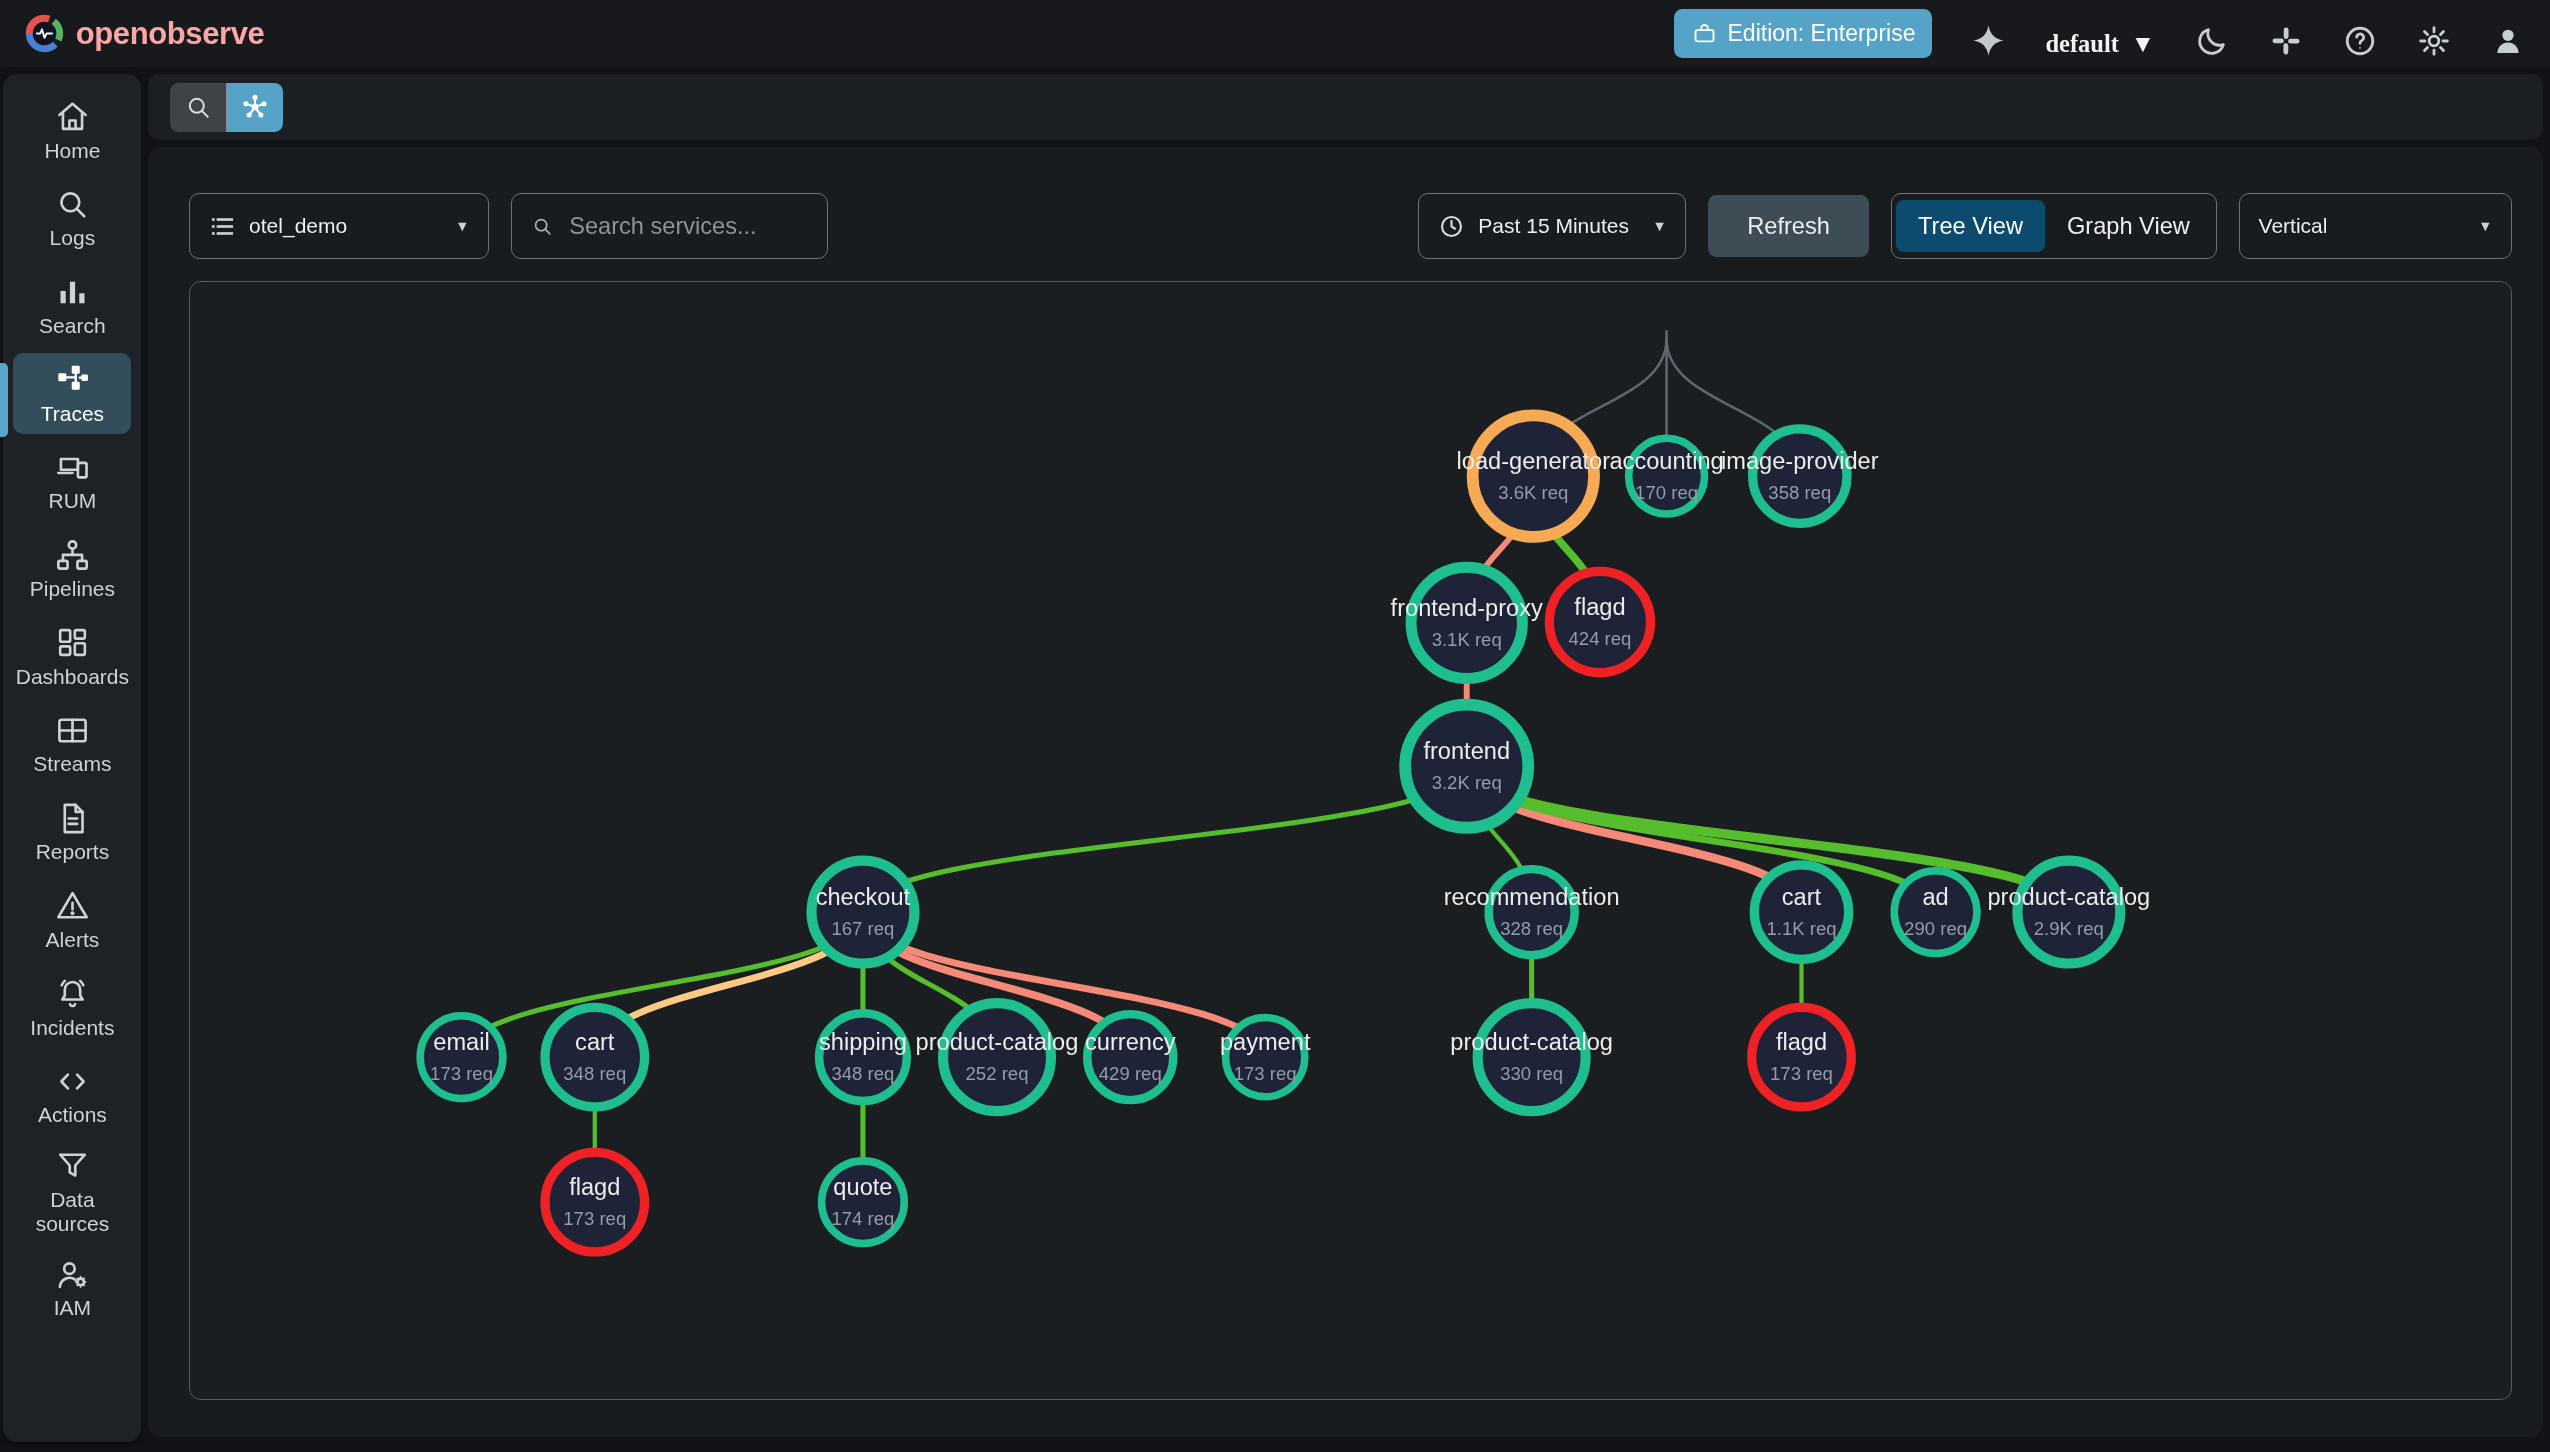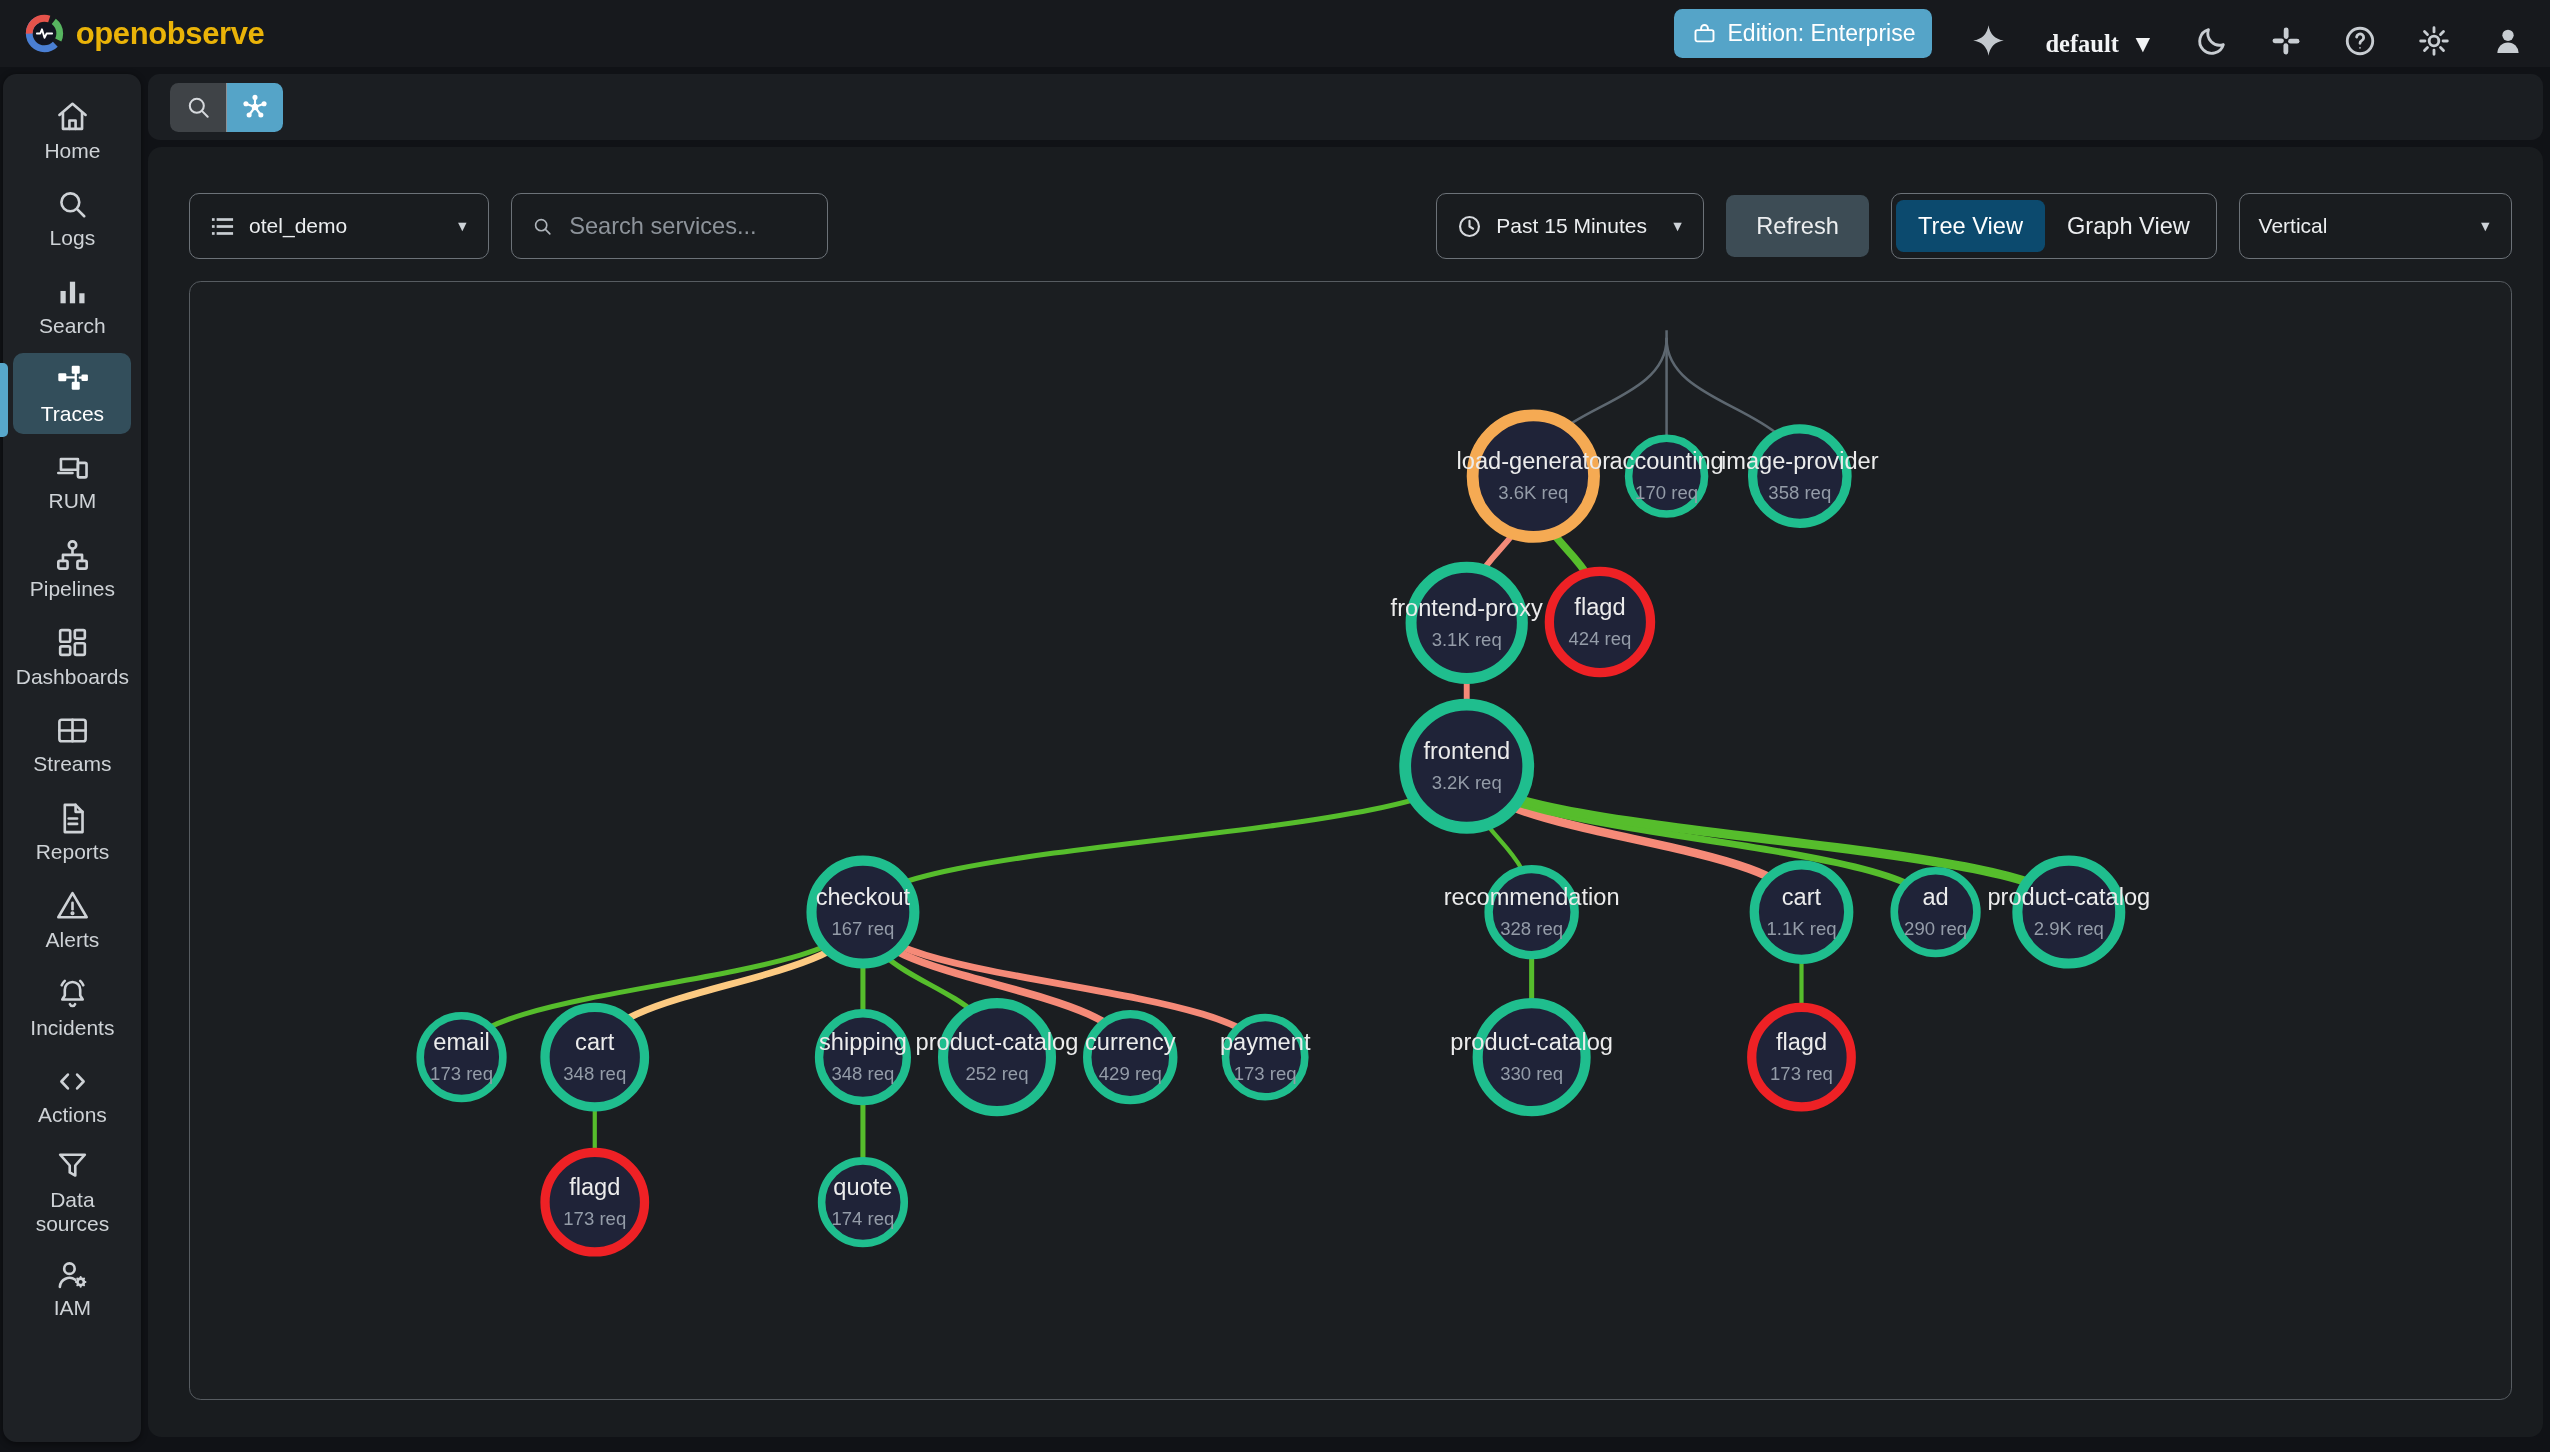--- a/index.html
+++ b/index.html
@@ -6,21 +6,21 @@
   body{
     width:2550px;height:1452px;overflow:hidden;position:relative;
     background:#101216;color:#e8eaed;
     font-family:"Liberation Sans",sans-serif;
   }
   svg{display:block}
   
   .header{position:absolute;left:0;top:0;right:0;height:67px;background:#17191d;
     display:flex;align-items:center;justify-content:space-between;padding:0 25px;box-sizing:border-box;z-index:5;}
   .brand{display:flex;align-items:center;gap:11.8px;}
-  .brand-name{font-size:31px;font-weight:700;color:#eab308;letter-spacing:-0.4px;}
+  .brand-name{font-size:31px;font-weight:700;color:#fca5a5;letter-spacing:-0.4px;}
   .hright{display:flex;align-items:flex-end;gap:39px;}
   .badge{display:flex;align-items:center;gap:10px;background:#55a4c8;border-radius:8.4px;height:49px;padding:0 17px;cursor:pointer;}
   .badge span{font-size:23px;color:#fff;}
   .org{display:flex;align-items:center;gap:11.8px;cursor:pointer;font-family:Liberation Serif, serif;}
   .org span{font-size:24.5px;font-weight:700;color:#f2f3f5;}
   .caret{font-size:14.3px;color:#cdd2d7;line-height:1;}
   .hicon{width:35px;height:35px;display:flex;align-items:center;justify-content:center;cursor:pointer;}
   
   .sidebar{position:absolute;left:3.4px;top:74px;width:138px;height:1368px;background:#1e2125;
     border-radius:13.5px;display:flex;flex-direction:column;align-items:center;padding-top:16px;box-sizing:border-box;
@@ -45,21 +45,21 @@
     padding:0 18.6px;box-sizing:border-box;background:transparent;cursor:pointer;}
   .ctl .lbl{font-size:21px;color:#eceef0;white-space:nowrap;}
   .ctl.search-box{width:317px;cursor:text;}
   .ctl.search-box input{background:transparent;border:none;outline:none;color:#eceef0;font-size:23.6px;width:100%;
     font-family:"Liberation Sans",sans-serif;}
   .ctl.search-box input::placeholder{color:#8d939a;}
   .ctl.stream{width:300px;justify-content:flex-start;}
   .ctl.stream .lbl{flex:1;}
   .ctl.time{width:268px;}
   .ctl.time .lbl{flex:1;}
-  .refresh-btn{height:62px;background:#3d4c55;border:none;border-radius:8.4px;padding:0 30px;color:#eceef0;
+  .refresh-btn{height:62px;background:#3d4c55;border:none;border-radius:8.4px;padding:0 39px;color:#eceef0;
     font-size:23.6px;cursor:pointer;font-family:"Liberation Sans",sans-serif;}
   .view-toggle{height:66px;border:1.7px solid #6c7278;border-radius:10px;display:flex;align-items:center;padding:4.2px;box-sizing:border-box;}
   .view-btn{height:52px;display:flex;align-items:center;padding:0 22px;font-size:23.6px;color:#eceef0;border-radius:7.6px;cursor:pointer;white-space:nowrap;}
   .view-btn.selected{background:#0c4a6e;color:#fff;}
   .ctl.orient{width:273px;}
   .ctl.orient .lbl{flex:1;}
   
   .chart-panel{position:absolute;left:189px;top:281px;width:2323px;height:1119px;border:1.7px solid #575c61;
     border-radius:11.8px;background:#1b1e21;box-sizing:border-box;overflow:hidden;z-index:2;}
   #graph{width:2319px;height:1116px;}

